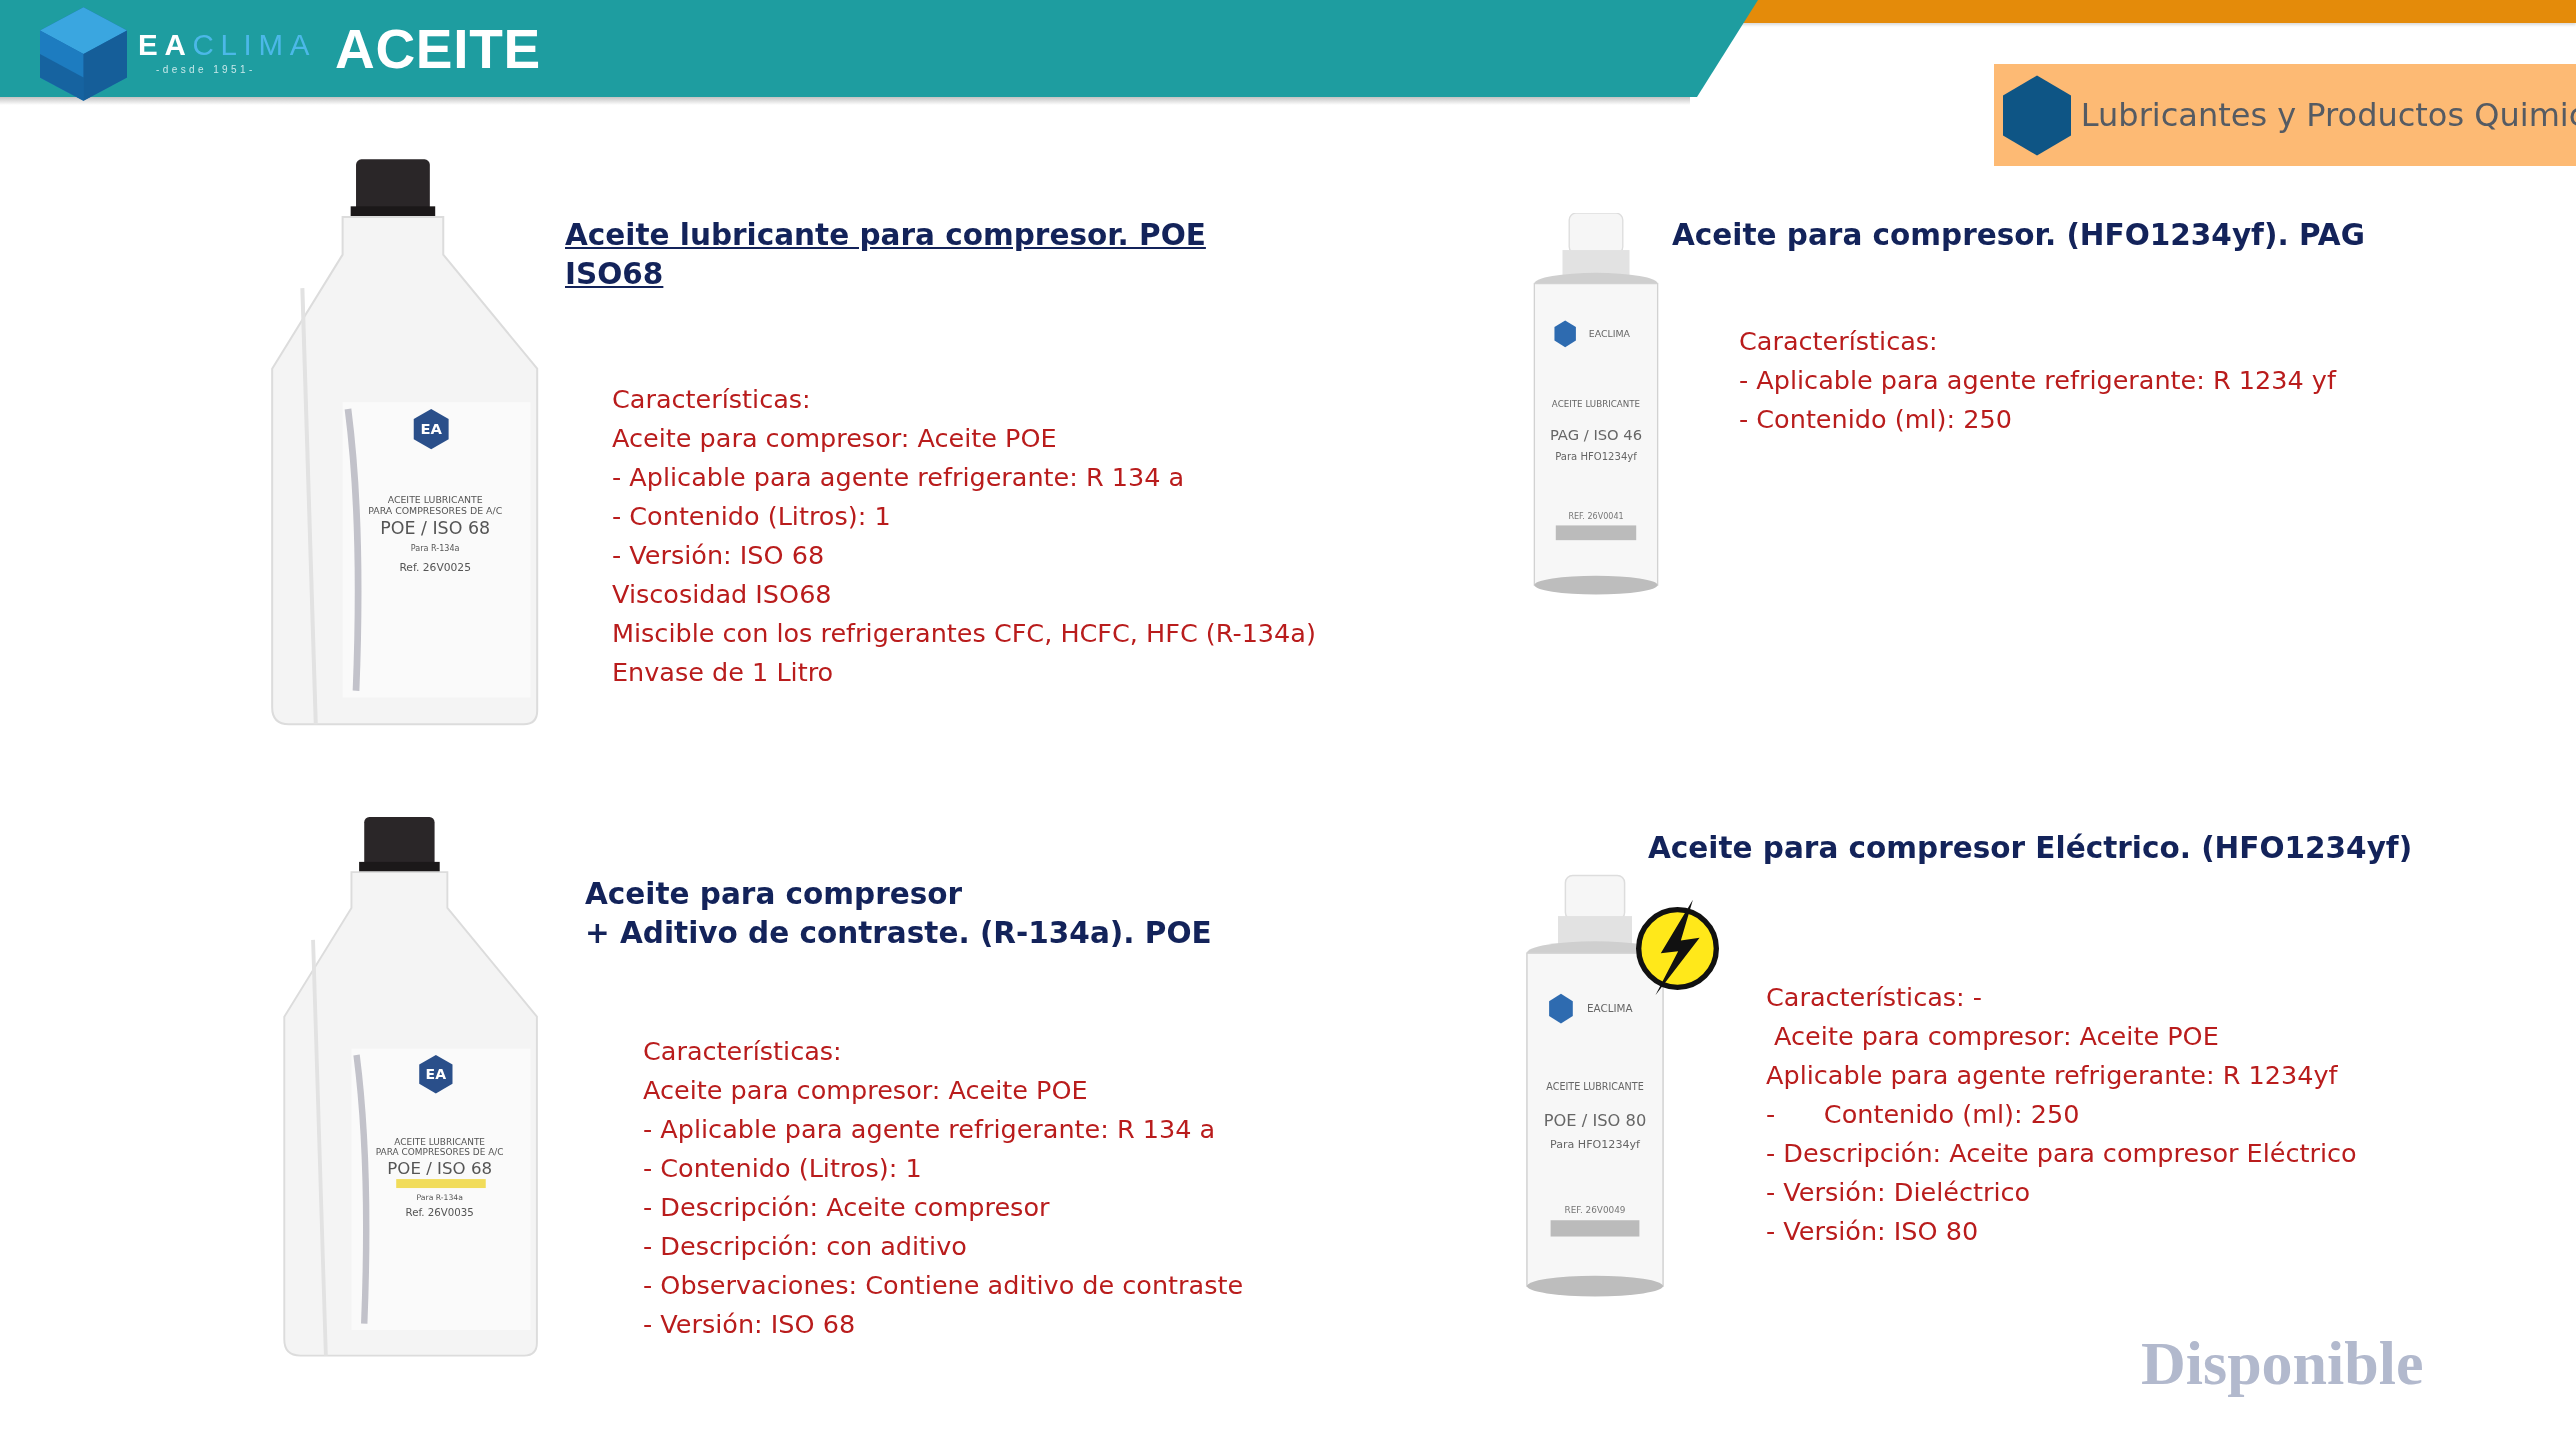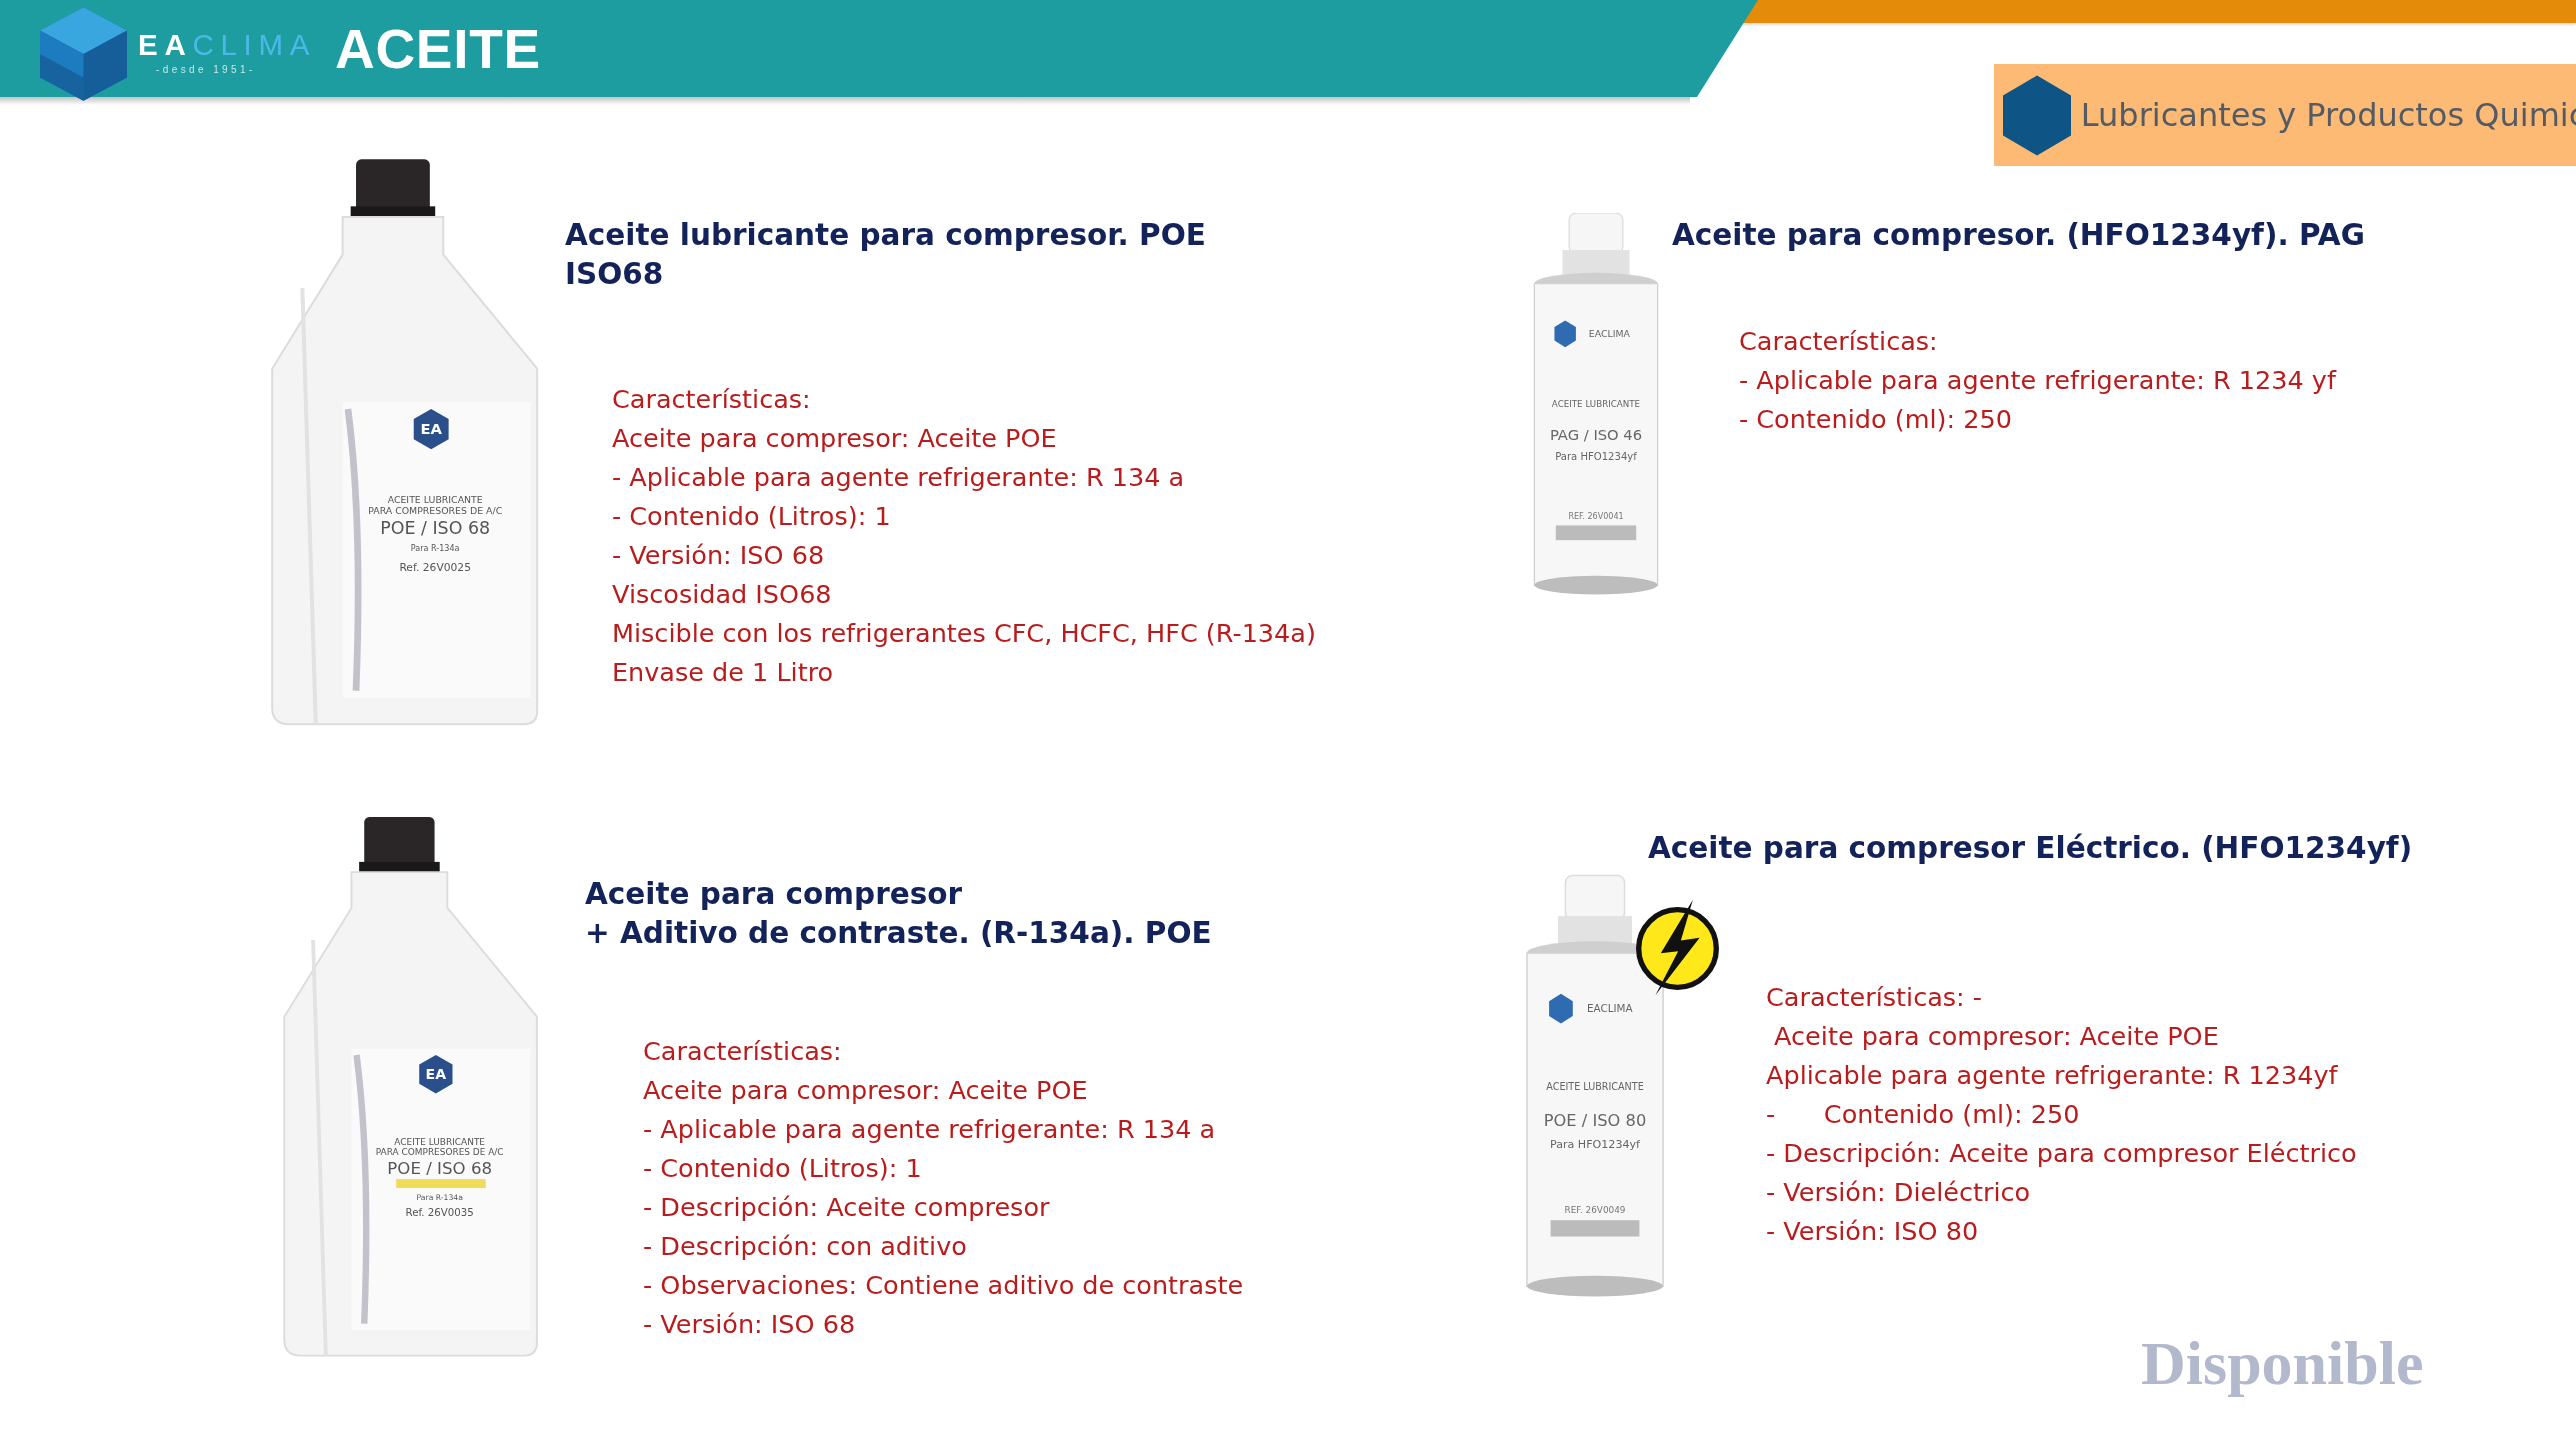--- a/index.html
+++ b/index.html
@@ -64,21 +64,21 @@
   <rect x="120" y="370" width="280" height="440" fill="#fafafa"></rect>
   <path d="M128,380 Q150,550 140,800" stroke="#8a8a9a" stroke-width="10" fill="none" opacity="0.5"></path>
   <polygon points="252,380 278,395 278,425 252,440 226,425 226,395" fill="#2a4f8a"></polygon>
   <text x="252" y="418" font-family="DejaVu Sans, sans-serif" font-size="22" font-weight="bold" fill="#fff" text-anchor="middle">EA</text>
   <text x="258" y="520" font-family="DejaVu Sans, sans-serif" font-size="14" fill="#555" text-anchor="middle">ACEITE LUBRICANTE</text>
   <text x="258" y="536" font-family="DejaVu Sans, sans-serif" font-size="14" fill="#555" text-anchor="middle">PARA COMPRESORES DE A/C</text>
   <text x="258" y="566" font-family="DejaVu Sans, sans-serif" font-size="26" fill="#555" text-anchor="middle">POE / ISO 68</text>
   <text x="258" y="592" font-family="DejaVu Sans, sans-serif" font-size="12" fill="#555" text-anchor="middle">Para R-134a</text>
   <text x="258" y="622" font-family="DejaVu Sans, sans-serif" font-size="16" fill="#555" text-anchor="middle">Ref. 26V0025</text>
 </svg>
-<div class="product-title" style="left:565px;top:216px;">
+<div class="product-title" style="left:565px;top:216px;text-decoration:underline;">
   <div>Aceite lubricante para compresor. POE</div>
   <div>ISO68</div>
 </div>
 <ul class="spec-list" style="left:612px;top:380px;">
   <li>Características:</li>
   <li>Aceite para compresor: Aceite POE</li>
   <li>- Aplicable para agente refrigerante: R 134 a</li>
   <li>- Contenido (Litros): 1</li>
   <li>- Versión: ISO 68</li>
   <li>Viscosidad ISO68</li>

